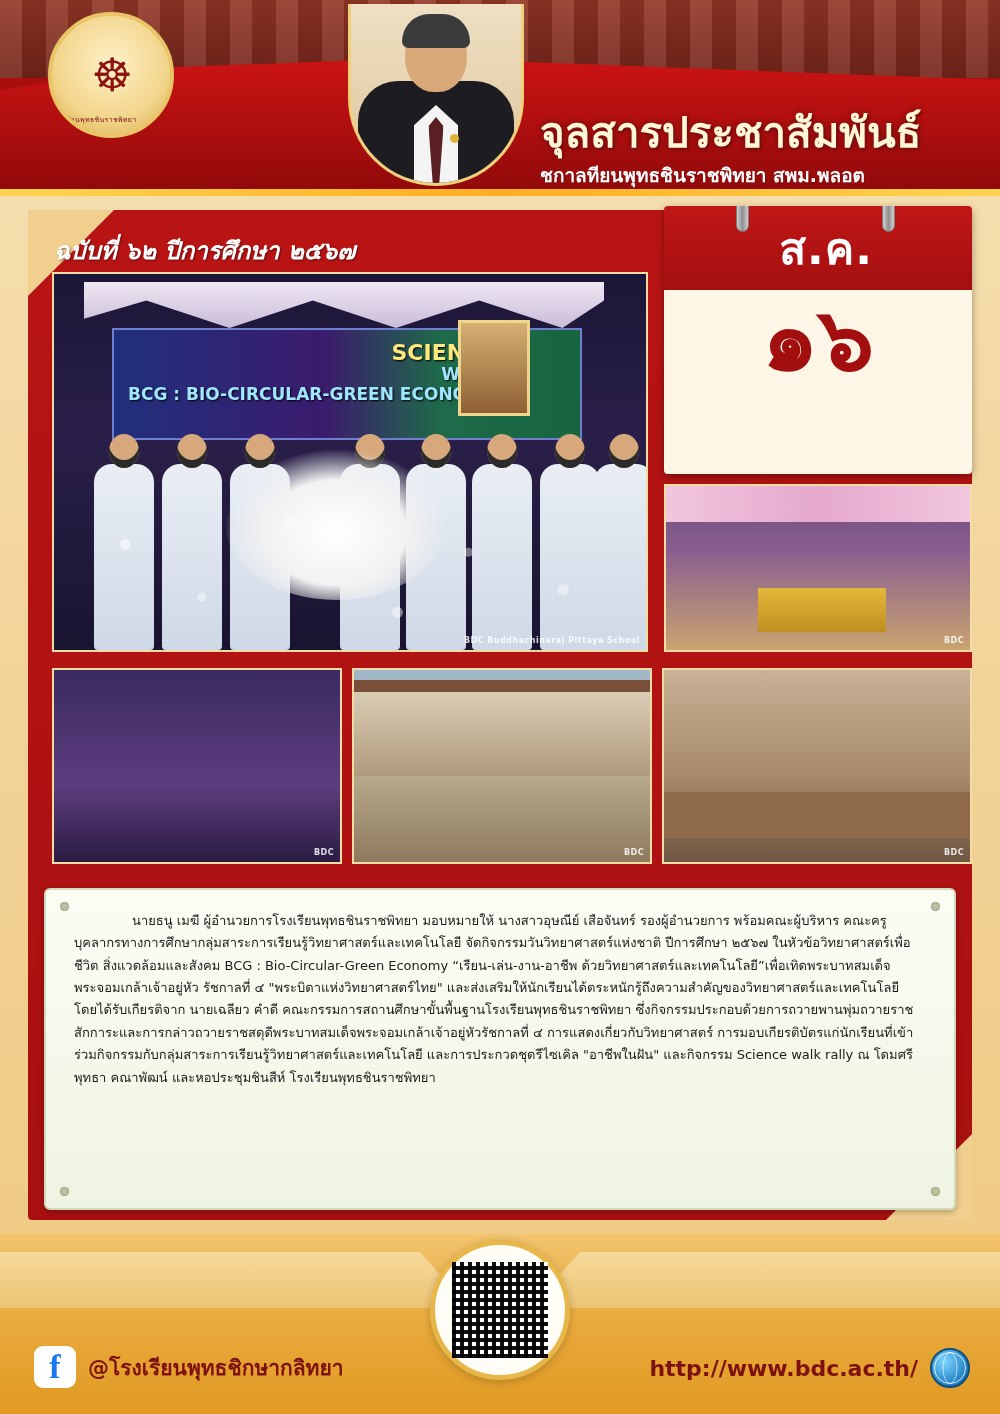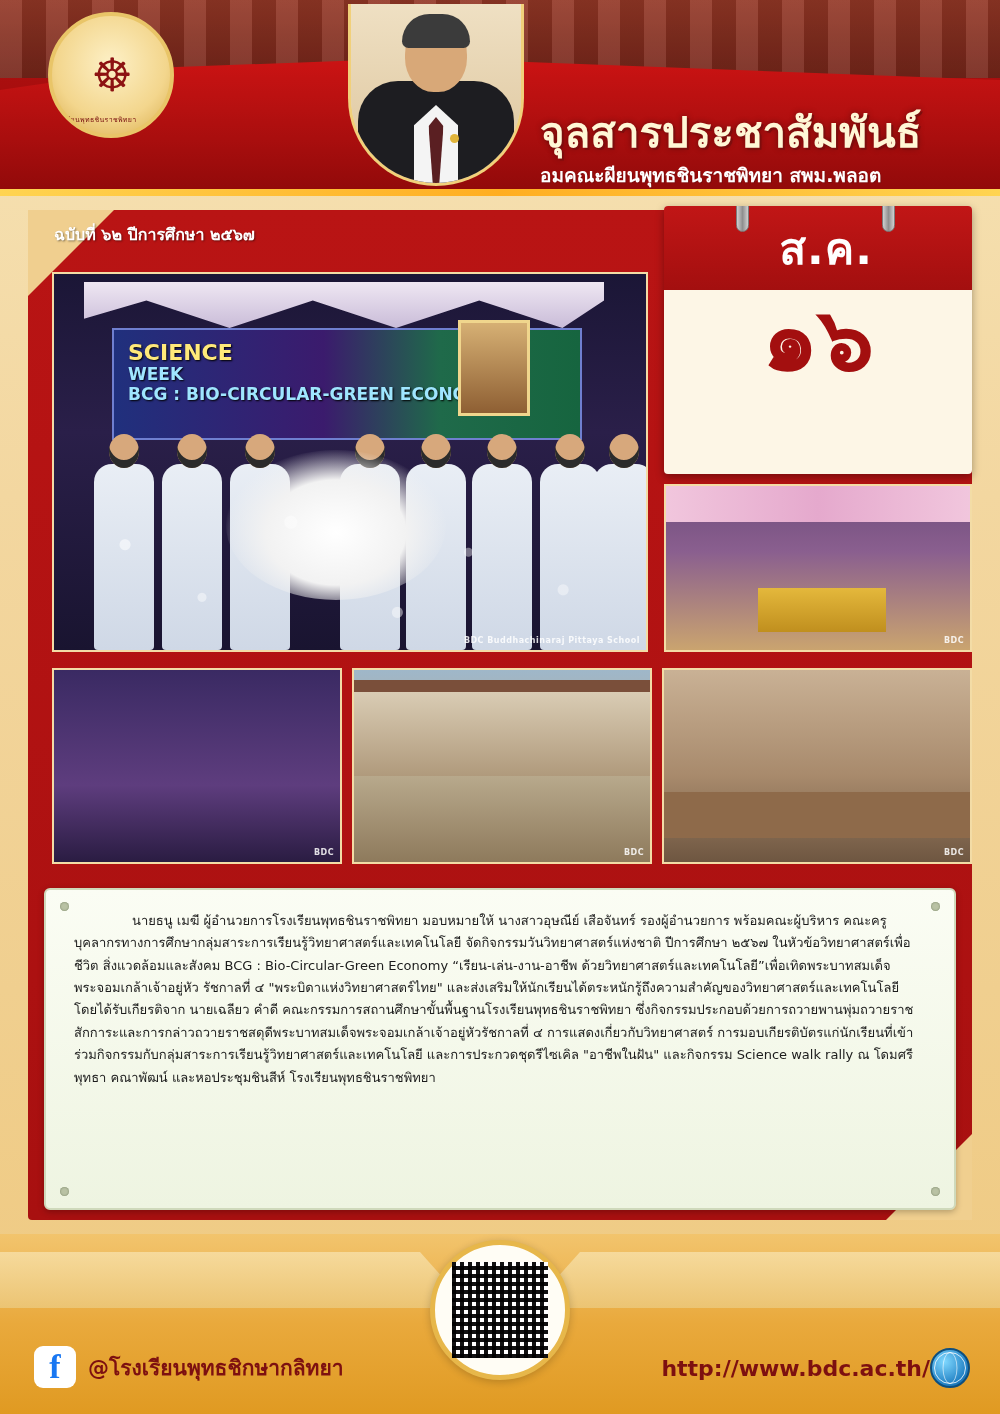--- a/index.html
+++ b/index.html
@@ -113,23 +113,24 @@
     line-height: 1.1;
   }
   .title-sub {
     margin-top: 4px;
     font-size: 19px; color: #ffffff; font-weight: bold;
     text-shadow: 1px 1px 0 #7d0d0d;
   }
 
   
   .issue-line {
-    position: absolute; left: 54px; top: 222px;
-    font-size: 16px; color: #ffffff; font-weight: bold;
+    position: absolute; left: 54px; top: 231px;
+    font-size: 24px; color: #ffffff; font-weight: bold;
     text-shadow: 1px 1px 2px rgba(0,0,0,.45);
+    font-style: italic;
   }
 
   .red-panel {
     position: absolute; left: 28px; top: 210px; width: 944px; height: 1010px;
     background: linear-gradient(180deg,#b91414 0%, #a81010 100%);
     border-radius: 4px;
   }
   .red-panel-corner-tl { position:absolute; left:0; top:0; width: 86px; height: 86px; background:#f0cf8f; clip-path: polygon(0 0, 0 100%, 100% 0); }
   .red-panel-corner-br { position:absolute; right:0; bottom:0; width: 86px; height: 86px; background:#f0cf8f; clip-path: polygon(100% 100%, 0 100%, 100% 0); }
 
@@ -151,21 +152,21 @@
   .cal-year { font-size: 34px; color: #a30f0f; font-weight: bold; margin-top: 2px; }
   .cal-ring {
     position: absolute; top: -14px; width: 13px; height: 40px; border-radius: 7px;
     background: linear-gradient(90deg,#cfcfcf,#8f8f8f,#cfcfcf);
     border: 1px solid #7d7d7d;
   }
   .cal-ring.r1 { left: 72px; }
   .cal-ring.r2 { left: 218px; }
 
   
-  .photo { position: absolute; overflow: hidden; background:#3a3a3a; border: 2px solid #f3dca6; }
+  .photo { position: absolute; overflow: hidden; background:#3a3a3a; border: 2px solid #f3dca6; text-align: right; }
   .wm {
     position: absolute; right: 6px; bottom: 5px; font-size: 8px; color: rgba(255,255,255,.85);
     font-weight: bold; letter-spacing: .5px;
   }
 
   .p-main { left: 52px; top: 272px; width: 596px; height: 380px; }
   .p-main .stage {
     position: absolute; inset: 0;
     background: linear-gradient(180deg,#1b1636 0%, #2a1f49 42%, #191430 100%);
   }
@@ -277,21 +278,21 @@
       repeating-linear-gradient(0deg,#111 0 4px, #fff 4px 8px);
     background-blend-mode: multiply;
   }
   .fb-block { position: absolute; left: 34px; bottom: 26px; display: flex; align-items: center; gap: 12px; }
   .fb-icon {
     width: 42px; height: 42px; border-radius: 9px; background:#ffffff;
     color:#1877f2; font-size: 34px; font-weight: bold; font-family:"Liberation Serif", serif;
     display:flex; align-items:center; justify-content:center; line-height:1;
   }
   .fb-text { font-size: 21px; color: #7d1010; font-weight: bold; }
-  .web-block { position: absolute; right: 30px; bottom: 26px; display:flex; align-items:center; }
+  .web-block { position: absolute; right: 30px; bottom: 26px; display:flex; align-items:center; gap: 12px; }
   .web-text { font-size: 22px; color: #7d1010; font-weight: bold; }
   .globe {
     width: 40px; height: 40px; border-radius: 50%;
     background: radial-gradient(circle at 35% 32%, #7fd8ff, #1f7ec2 70%, #135a90);
     position: relative; border: 2px solid #0f4f7e;
   }
   .globe::before, .globe::after {
     content:""; position:absolute; inset: 2px; border-radius: 50%;
     border: 1px solid rgba(255,255,255,.8);
   }
@@ -319,21 +320,21 @@
       <div class="dp-body"></div>
       <div class="dp-shirt"></div>
       <div class="dp-tie"></div>
       <div class="dp-pin"></div>
       <div class="dp-head"></div>
       <div class="dp-hair"></div>
     </div>
 
     <div class="title-block">
       <div class="title-main">จุลสารประชาสัมพันธ์</div>
-      <div class="title-sub">อมคณะผียนพุทธชินราชพิทยา สพม.พลอต</div>
+      <div class="title-sub">ชกาลทียนพุทธชินราชพิทยา สพม.พลอต</div>
     </div>
 
     <div class="header-yellow-line"></div>
   </div>
 
   <div class="red-panel">
     <div class="red-panel-corner-tl"></div>
     <div class="red-panel-corner-br"></div>
   </div>
 

